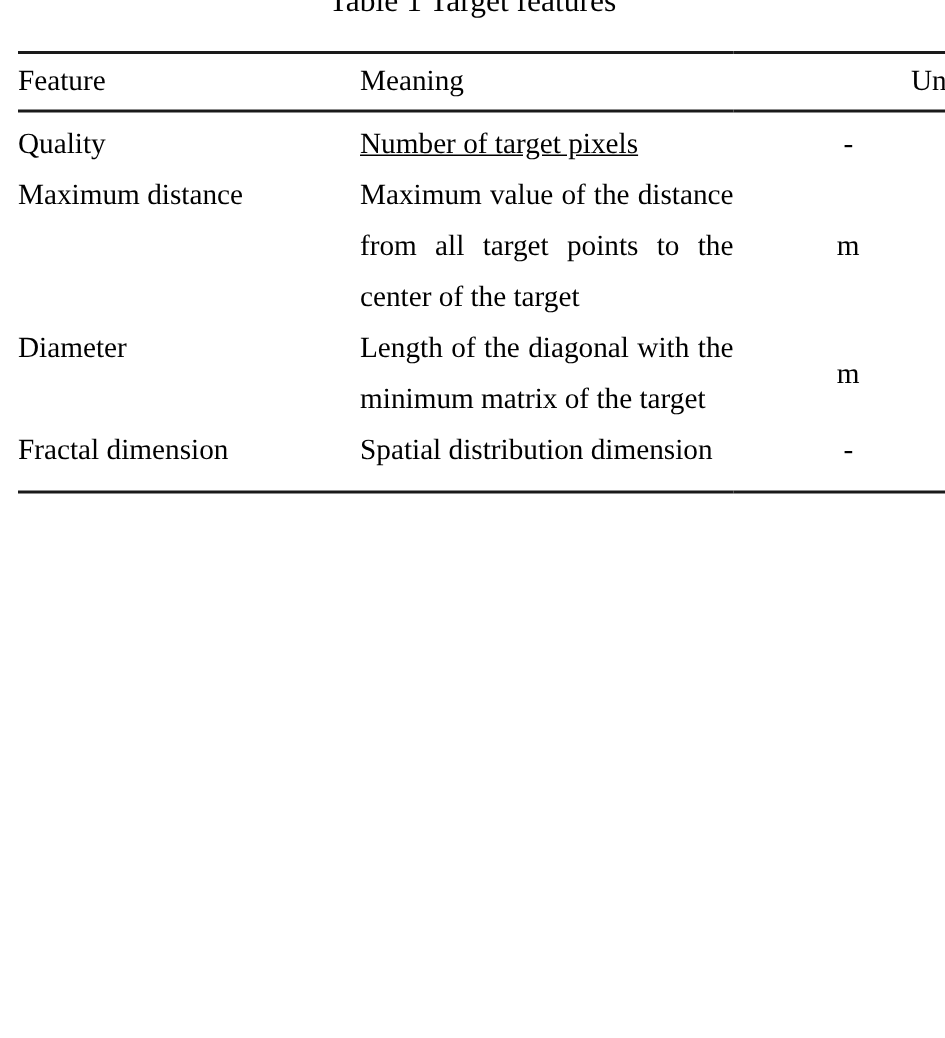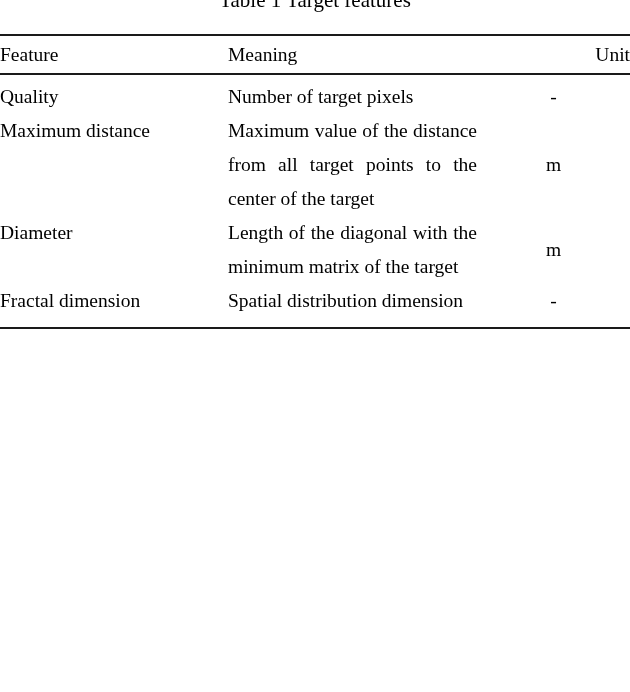--- a/index.html
+++ b/index.html
@@ -31,21 +31,21 @@
     text-align: center;
     font-size: 21px;
     line-height: 28px;
     white-space: nowrap;
   }
 
   
   .table-wrap {
     position: absolute;
     top: 34px;
-    left: 0;
+    left: 12px;
     width: 534px;
   }
 
   table.data-table {
     width: 630px;
     border-collapse: collapse;
     table-layout: fixed;
     font-size: 19.5px;
   }
 
@@ -74,21 +74,21 @@
   tbody tr:first-child td { padding-top: 5px; }
   tbody tr:last-child  td { padding-bottom: 9px; }
 
   td.feature-cell  { padding-right: 0; }
   td.meaning-cell  { padding-right: 0; }
   .meaning-body {
     width: 249px;
     text-align: justify;
     text-align-last: left;
   }
-  .meaning-body.single { text-align: right; }
+  .meaning-body.single { text-align: right; text-decoration: underline; }
 
   .feature-body { width: 228px; text-align: left; }
   .feature-body.justified {
     text-align: justify;
     text-align-last: left;
   }
 
   td.unit-cell {
     text-align: center;
     vertical-align: middle;

